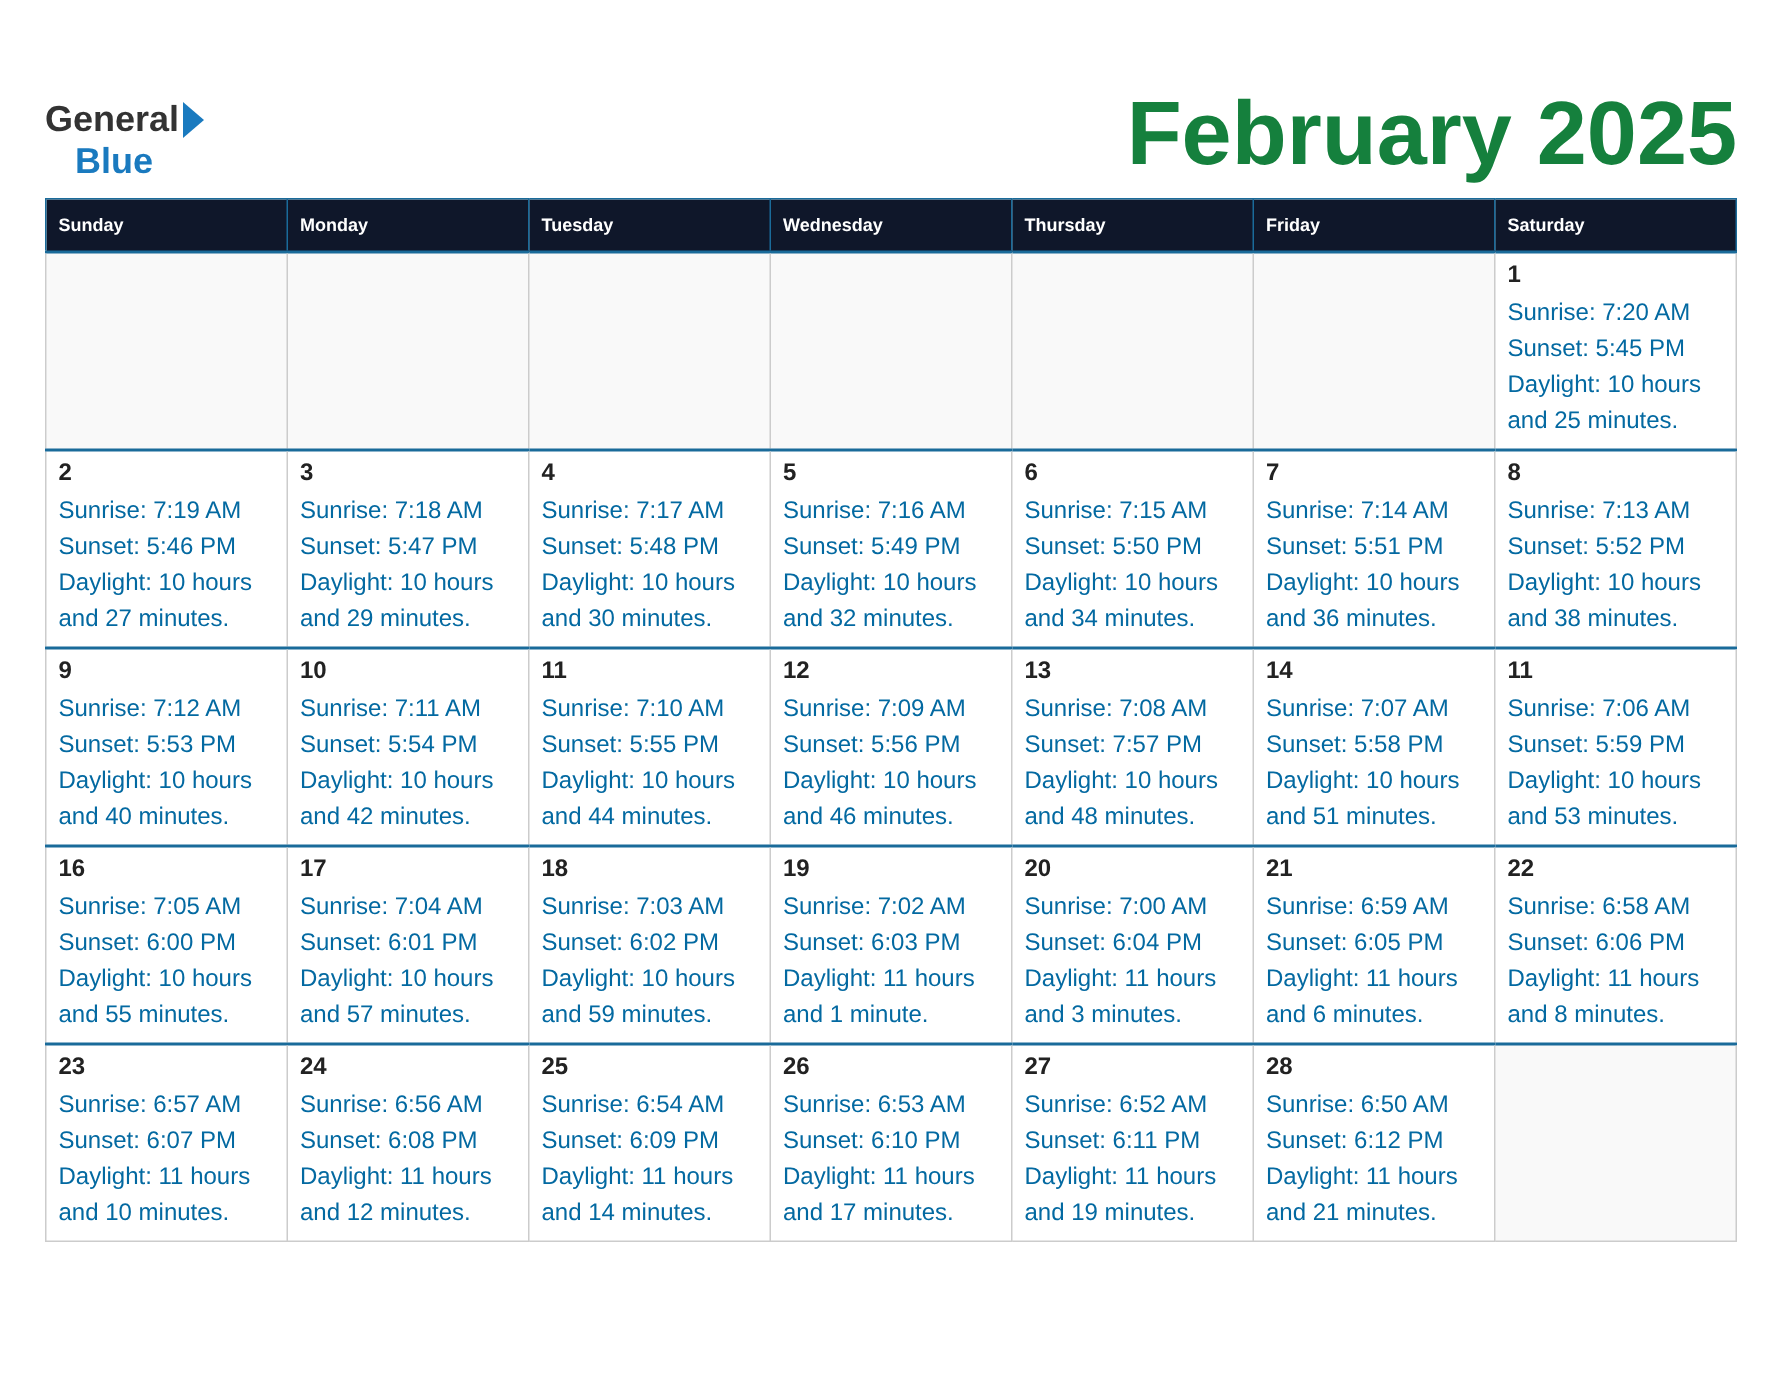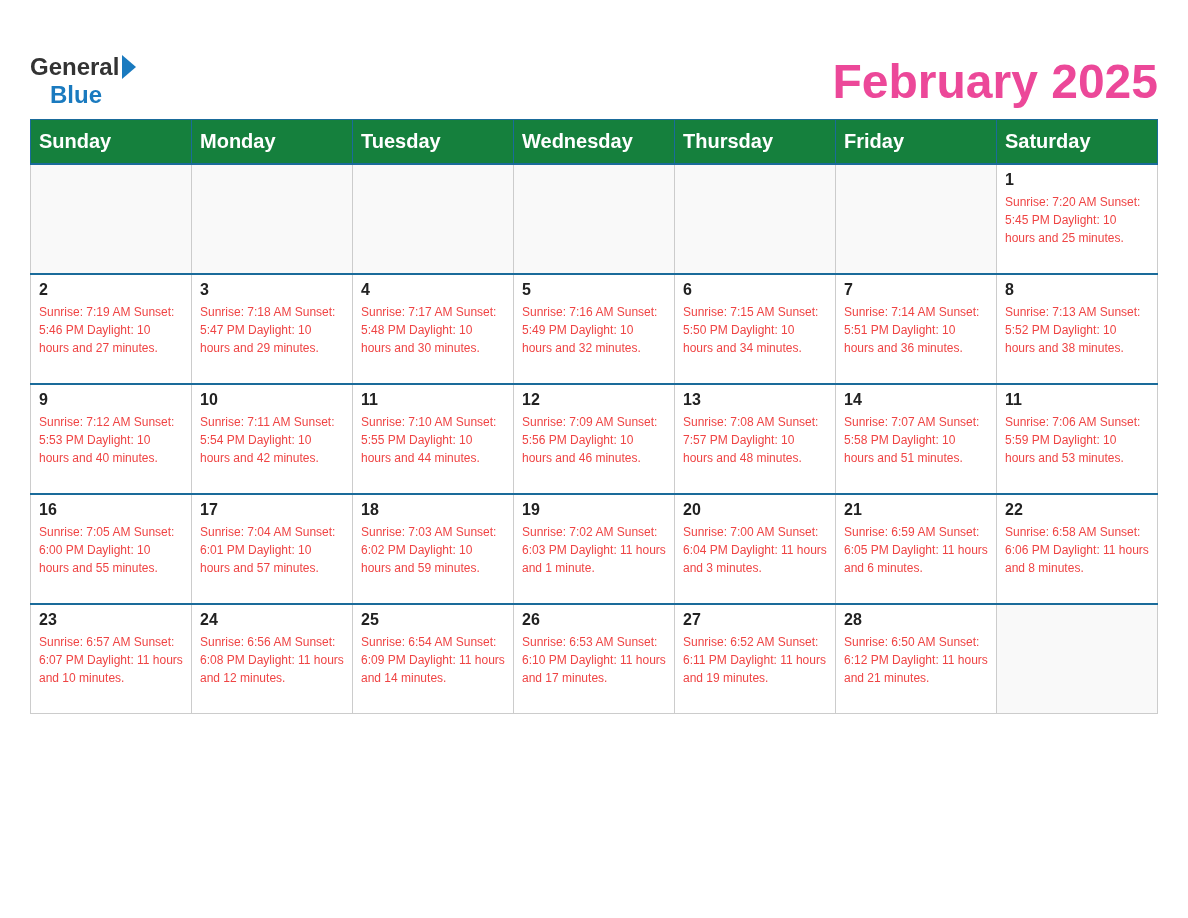--- a/index.html
+++ b/index.html
@@ -13,40 +13,40 @@
     .header {
       display: flex;
       justify-content: space-between;
       align-items: flex-end;
       margin-bottom: 10px;
     }
     .title-area {
       text-align: right;
     }
     .month-title {
-      font-size: 48px;
-      font-weight: bold;
-      color: #ec4899;
+      font-size: 60px;
+      font-weight: bold;
+      color: #15803d;
       line-height: 1.1;
       margin-top: 36px;
     }
     .location {
       font-size: 20px;
       color: #444;
       margin-top: 4px;
     }
     .calendar {
       width: 100%;
       border-collapse: collapse;
       margin-top: 10px;
     }
     .calendar th {
-      background: #15803d;
+      background: #0f172a;
       color: #fff;
-      font-size: 20px;
+      font-size: 12px;
       font-weight: bold;
       padding: 10px 8px;
       text-align: left;
       border: 1px solid #1a6b9a;
     }
     .calendar td {
       vertical-align: top;
       border: 1px solid #ccc;
       padding: 6px 8px;
       width: 14.28%;
@@ -59,22 +59,22 @@
     .calendar tr td {
       border-top: 2px solid #1a6b9a;
     }
     .day-number {
       font-size: 16px;
       font-weight: bold;
       color: #222;
       margin-bottom: 4px;
     }
     .day-info {
-      font-size: 12px;
-      color: #ef4444;
+      font-size: 16px;
+      color: #0369a1;
       line-height: 1.5;
     }
     .empty-cell {
       background: #f9f9f9;
     }
     .logo-wrapper {
       display: flex;
       flex-direction: column;
     }
     .logo-top-row {

